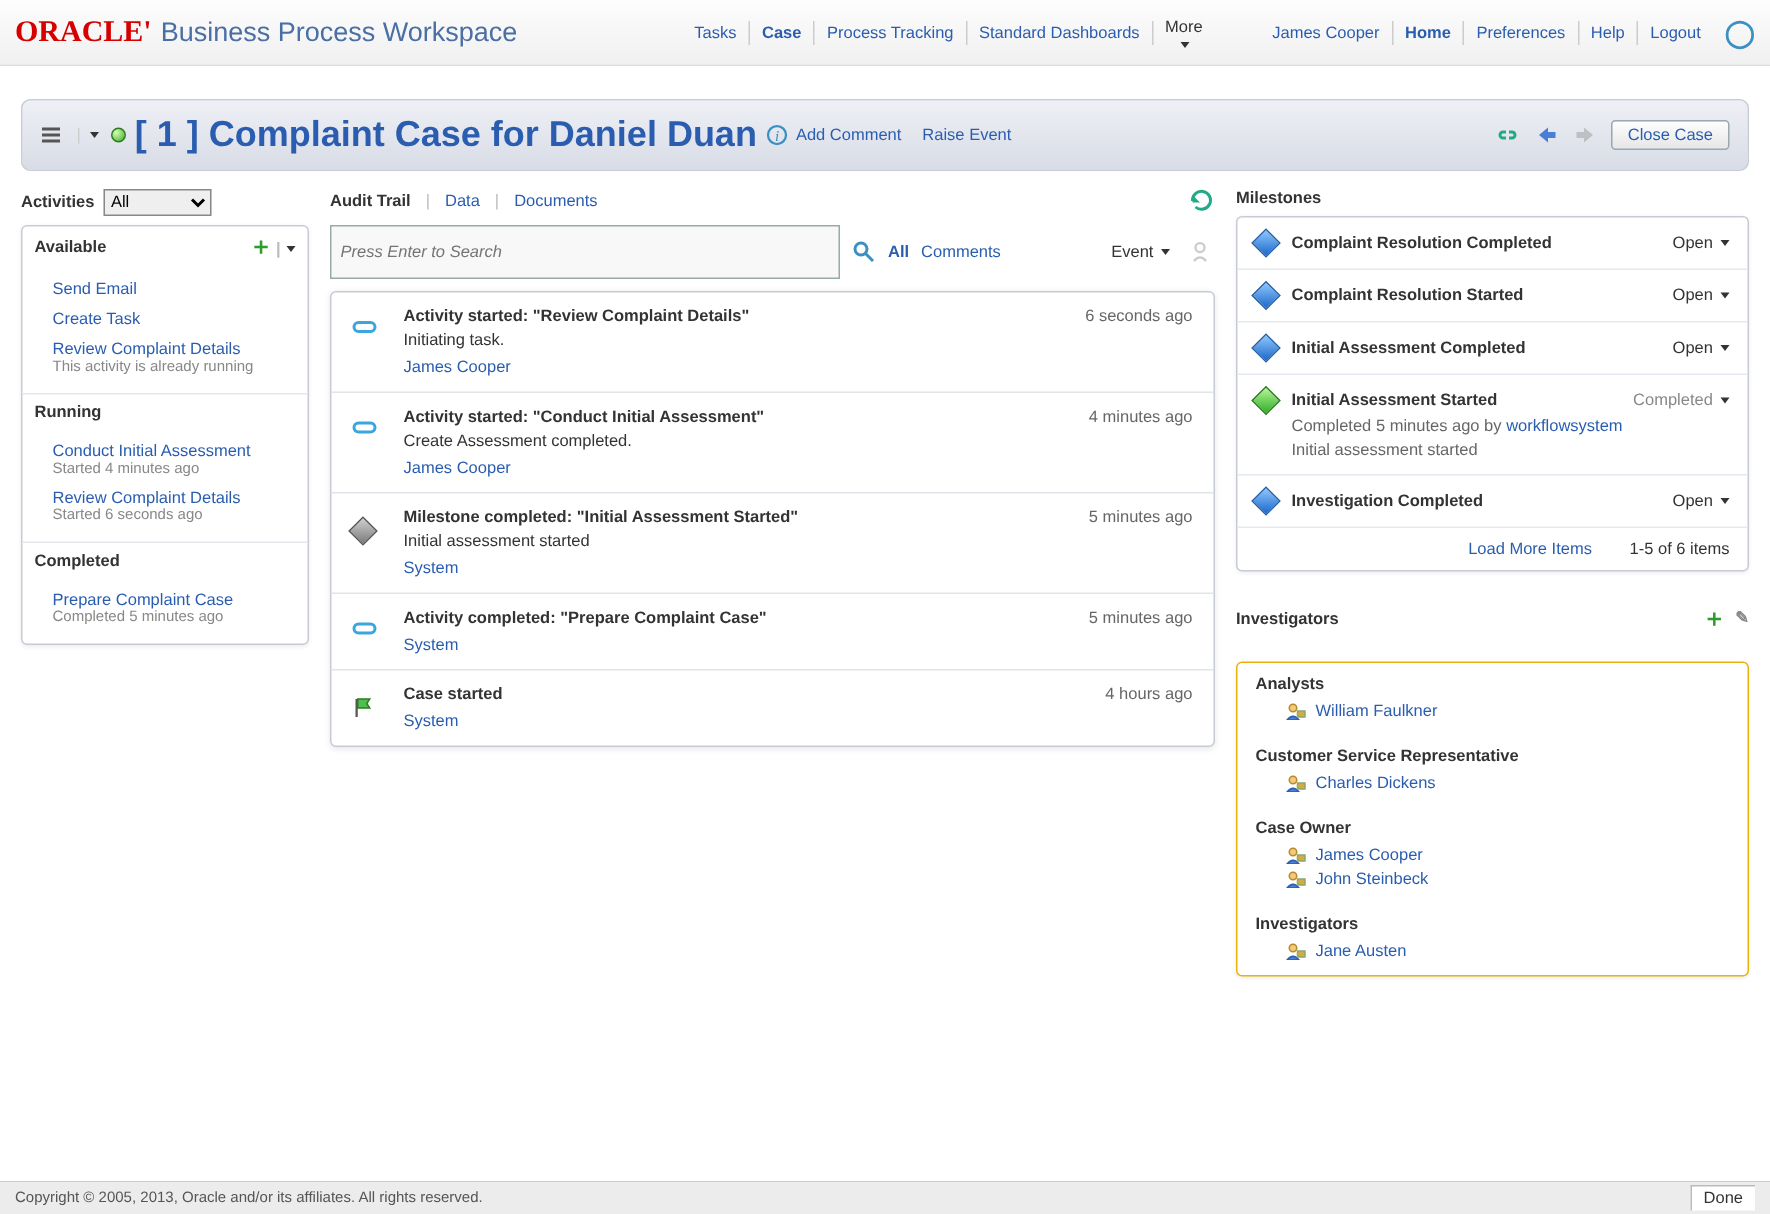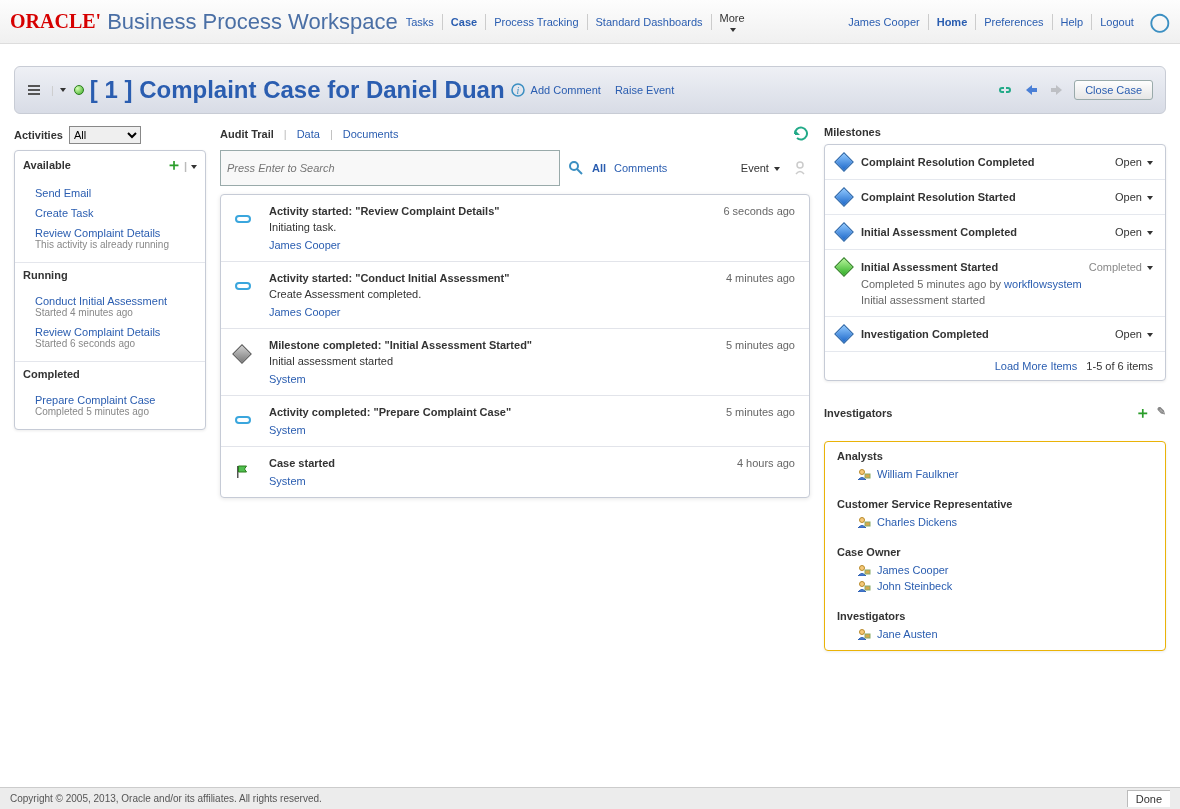--- a/index.html
+++ b/index.html
@@ -2,22 +2,22 @@
 <html><head>
 <meta charset="utf-8">
 <style>
   * { box-sizing: border-box; }
   html, body { margin:0; padding:0; font-family: Tahoma, Arial, sans-serif; font-size:11px; color:#333; background:#fff; }
   a { color:#2a5db0; text-decoration:none; cursor:pointer; }
 
   
   .topbar { display:flex; align-items:center; height:44px; padding:0 10px; border-bottom:1px solid #ddd; background:linear-gradient(#fdfdfd,#f0f0f0); }
   .brand-oracle { font-family: Georgia, 'Times New Roman', serif; font-weight:bold; font-size:20px; color:#d60000; letter-spacing:0px; }
-  .brand-prod { font-family: Arial; font-size:22px; color:#4a6fa5; margin-left:6px; font-weight: normal;}
-  .navlinks { display:flex; align-items:center; gap:0; }
+  .brand-prod { font-family: Arial; font-size:18px; color:#4a6fa5; margin-left:6px; font-weight: normal;}
+  .navlinks { display:flex; align-items:center; margin-left:110px; gap:0; }
   .navlinks a, .navlinks span.more { font-size:11px; padding:2px 8px; border-right:1px solid #ccc; }
   .navlinks a:last-child, .navlinks span.more { border-right:none;flex-direction:column; }
   .navlinks a.active { font-weight:bold; color:#2a5db0; }
   .navlinks .more { display:inline-flex; align-items:center; gap:4px; cursor:pointer; }
   .spacer { flex:1; }
   .userlinks { display:flex; align-items:center; gap:0; }
   .userlinks span, .userlinks a { padding:2px 8px; border-right:1px solid #ccc; }
   .userlinks a:first-child { font-weight:bold; }
   .userlinks a:last-child { border-right:none; }
   .olo { margin-left:8px; color:#3b8fc2; font-weight:bold; font-size:18px;}
@@ -78,21 +78,21 @@
   .msrow .hdrow{ display:flex; align-items:center;}
   .diamond { width:14px; height:14px; display:inline-block; transform:rotate(45deg); margin-right:10px; border:1px solid #2360a5;}
   .d-blue { background:linear-gradient(135deg,#8fc8ff,#1c67c9); }
   .d-green{ background:linear-gradient(135deg,#b6f59a,#2fae25); border-color:#2a7d1d;}
   .d-grey { background:linear-gradient(135deg,#d0d0d0,#7a7a7a); border-color:#555;}
   .mstitle{ font-weight:bold; flex:1;}
   .msstate{ color:#333; }
   .msstate.c{ color:#888;}
   .msdetail{ margin-left:24px; margin-top:4px; color:#666; font-size:11px;}
   .mspager{ padding:8px 12px; text-align:right; border-top:1px solid #e5e8ee; color:#333;}
-  .mspager a{ margin-right:6px;}
+  .mspager a{ margin-right:22px;}
 
   .sh-panel{ border:1px solid #eab308; border-radius:4px; background:#fff; margin-top:20px; box-shadow:0 1px 3px rgba(0,0,0,.08);}
   .sh-group{ padding:8px 12px;}
   .sh-group b{ display:block; margin-bottom:4px;}
   .sh-group .person-row{ display:flex; align-items:center; gap:6px; padding:2px 0 2px 20px;}
   .picon{ width:14px; height:12px; }
 
   
   .footer { position:fixed; left:0; right:0; bottom:0; height:22px; background:#ececec; border-top:1px solid #ccc; display:flex; align-items:center; padding:0 10px; font-size:10px; color:#555;}
   .footer .done{ margin-left:auto; background:#fff; border:1px solid #bbb; border-right:none; border-bottom:none; padding:2px 8px; font-size:11px; color:#333;}

